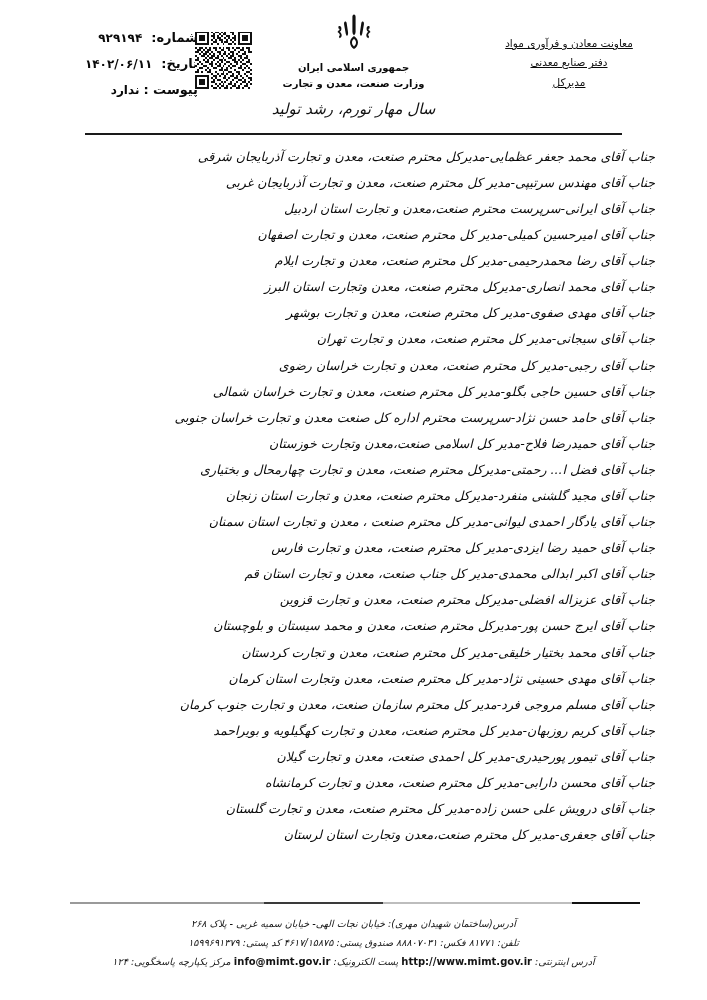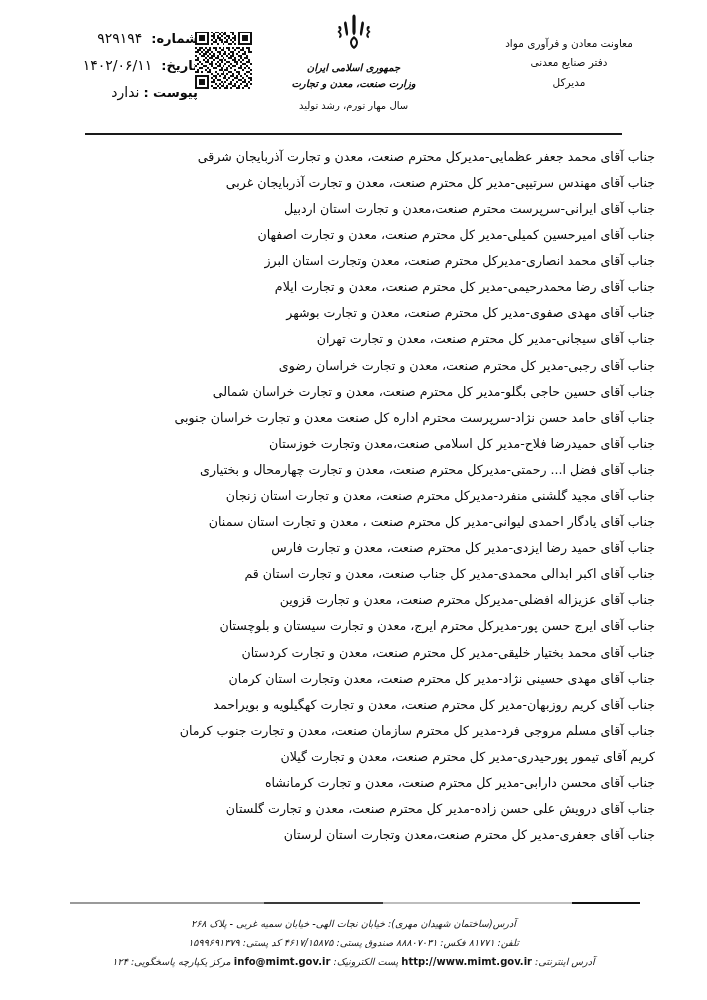--- a/index.html
+++ b/index.html
@@ -35,20 +35,21 @@
   }
 
   
   .org-block {
     position: absolute;
     top: 34px;
     right: 18px;
     width: 240px;
     text-align: center;
     line-height: 1.85;
+    text-decoration: underline;
   }
   .org-block div {
     font-size: 10.5px;
     letter-spacing: 0;
     white-space: nowrap;
     color: #111;
   }
 
   
   .center-block {
@@ -60,28 +61,28 @@
     text-align: center;
   }
   .emblem {
     display: block;
     margin: 0 auto 4px auto;
   }
   .ministry-line {
     font-size: 10px;
     line-height: 1.55;
     color: #0b0b0b;
-    font-style: italic;
     font-weight: bold;
     letter-spacing: -0.2px;
   }
   .slogan {
     margin-top: 9px;
-    font-size: 10px;
+    font-size: 15px;
     color: #111;
+    font-style: italic;
   }
 
   
   .meta-block {
     position: absolute;
     top: 30px;
     left: 56px;
     width: 142px;
     text-align: left;
   }
@@ -94,22 +95,22 @@
     font-size: 11.5px;
     font-weight: bold;
     white-space: nowrap;
     direction: rtl;
   }
   .meta-label {
     font-weight: bold;
     font-size: 13px;
   }
   .meta-value {
-    font-weight: normal;
-    font-size: 14px;
+    font-weight: bold;
+    font-size: 12px;
     letter-spacing: 0.3px;
   }
   .meta-row.single {
     gap: 4px;
   }
 
   
   .qr {
     position: absolute;
     top: 31px;
@@ -151,20 +152,21 @@
   .addressee {
     font-size: 12.6px;
     line-height: 1;
     height: 26.1px;
     display: flex;
     align-items: center;
     justify-content: flex-start;
     white-space: nowrap;
     color: #0a0a0a;
     letter-spacing: -0.05px;
+    font-style: italic;
   }
 
   
   .footer {
     position: absolute;
     top: 915px;
     left: 0;
     width: 707px;
     text-align: center;
   }
@@ -461,40 +463,40 @@
 
   </div>
 
   <div class="rule-top"></div>
 
   <div class="body-list">
       <div class="addressee">جناب آقای محمد جعفر عظمایی-مدیرکل محترم صنعت، معدن و تجارت آذربایجان شرقی</div>
       <div class="addressee">جناب آقای مهندس سرتیپی-مدیر کل محترم صنعت، معدن و تجارت آذربایجان غربی</div>
       <div class="addressee">جناب آقای ایرانی-سرپرست محترم صنعت،معدن و تجارت استان اردبیل</div>
       <div class="addressee">جناب آقای امیرحسین کمیلی-مدیر کل محترم صنعت، معدن و تجارت اصفهان</div>
+      <div class="addressee">جناب آقای رضا محمدرحیمی-مدیر کل محترم صنعت، معدن و تجارت ایلام</div>
       <div class="addressee">جناب آقای محمد انصاری-مدیرکل محترم صنعت، معدن وتجارت استان البرز</div>
-      <div class="addressee">جناب آقای رضا محمدرحیمی-مدیر کل محترم صنعت، معدن و تجارت ایلام</div>
       <div class="addressee">جناب آقای مهدی صفوی-مدیر کل محترم صنعت، معدن و تجارت بوشهر</div>
       <div class="addressee">جناب آقای سیجانی-مدیر کل محترم صنعت، معدن و تجارت تهران</div>
       <div class="addressee">جناب آقای رجبی-مدیر کل محترم صنعت، معدن و تجارت خراسان رضوی</div>
       <div class="addressee">جناب آقای حسین حاجی بگلو-مدیر کل محترم صنعت، معدن و تجارت خراسان شمالی</div>
       <div class="addressee">جناب آقای  حامد حسن نژاد-سرپرست محترم اداره کل صنعت معدن و تجارت خراسان جنوبی</div>
       <div class="addressee">جناب آقای حمیدرضا فلاح-مدیر کل اسلامی صنعت،معدن وتجارت خوزستان</div>
       <div class="addressee">جناب آقای فضل ا... رحمتی-مدیرکل محترم صنعت، معدن و تجارت چهارمحال و بختیاری</div>
       <div class="addressee">جناب آقای مجید گلشنی منفرد-مدیرکل محترم صنعت، معدن و تجارت استان زنجان</div>
       <div class="addressee">جناب آقای یادگار احمدی لیوانی-مدیر کل محترم صنعت ، معدن و تجارت استان سمنان</div>
       <div class="addressee">جناب آقای حمید رضا ایزدی-مدیر کل محترم صنعت، معدن و تجارت فارس</div>
       <div class="addressee">جناب آقای اکبر ابدالی محمدی-مدیر کل جناب صنعت، معدن و تجارت استان قم</div>
       <div class="addressee">جناب آقای عزیزاله افضلی-مدیرکل محترم صنعت، معدن و تجارت قزوین</div>
-      <div class="addressee">جناب آقای ایرج حسن پور-مدیرکل محترم ایرج، معدن و تجارت سیستان و بلوچستان</div>
+      <div class="addressee">جناب آقای ایرج حسن پور-مدیرکل محترم صنعت، معدن و محمد سیستان و بلوچستان</div>
       <div class="addressee">جناب آقای محمد بختیار خلیقی-مدیر کل محترم صنعت، معدن و تجارت کردستان</div>
       <div class="addressee">جناب آقای مهدی حسینی نژاد-مدیر کل محترم صنعت، معدن وتجارت استان کرمان</div>
+      <div class="addressee">جناب آقای مسلم مروجی فرد-مدیر کل محترم سازمان صنعت، معدن و تجارت جنوب کرمان</div>
       <div class="addressee">جناب آقای کریم روزبهان-مدیر کل محترم صنعت، معدن و تجارت کهگیلویه و بویراحمد</div>
-      <div class="addressee">جناب آقای مسلم مروجی فرد-مدیر کل محترم سازمان صنعت، معدن و تجارت جنوب کرمان</div>
-      <div class="addressee">کریم آقای تیمور پورحیدری-مدیر کل محترم صنعت، معدن و تجارت گیلان</div>
+      <div class="addressee">جناب آقای تیمور پورحیدری-مدیر کل احمدی صنعت، معدن و تجارت گیلان</div>
       <div class="addressee">جناب آقای محسن دارابی-مدیر کل محترم صنعت، معدن و تجارت کرمانشاه</div>
       <div class="addressee">جناب آقای درویش علی حسن زاده-مدیر کل محترم صنعت، معدن و تجارت گلستان</div>
       <div class="addressee">جناب آقای جعفری-مدیر کل محترم صنعت،معدن وتجارت استان لرستان</div>
     </div>
 
   <div class="rule-bottom"></div>
 
   <div class="footer">
     <div class="footer-line">آدرس(ساختمان شهیدان مهری): خیابان نجات الهی- خیابان سمیه غربی - پلاک ۲۶۸</div>
     <div class="footer-line">تلفن: ۸۱۷۷۱  فکس: ۸۸۸۰۷۰۳۱ صندوق پستی: ۴۶۱۷/۱۵۸۷۵ کد پستی: ۱۵۹۹۶۹۱۳۷۹</div>

